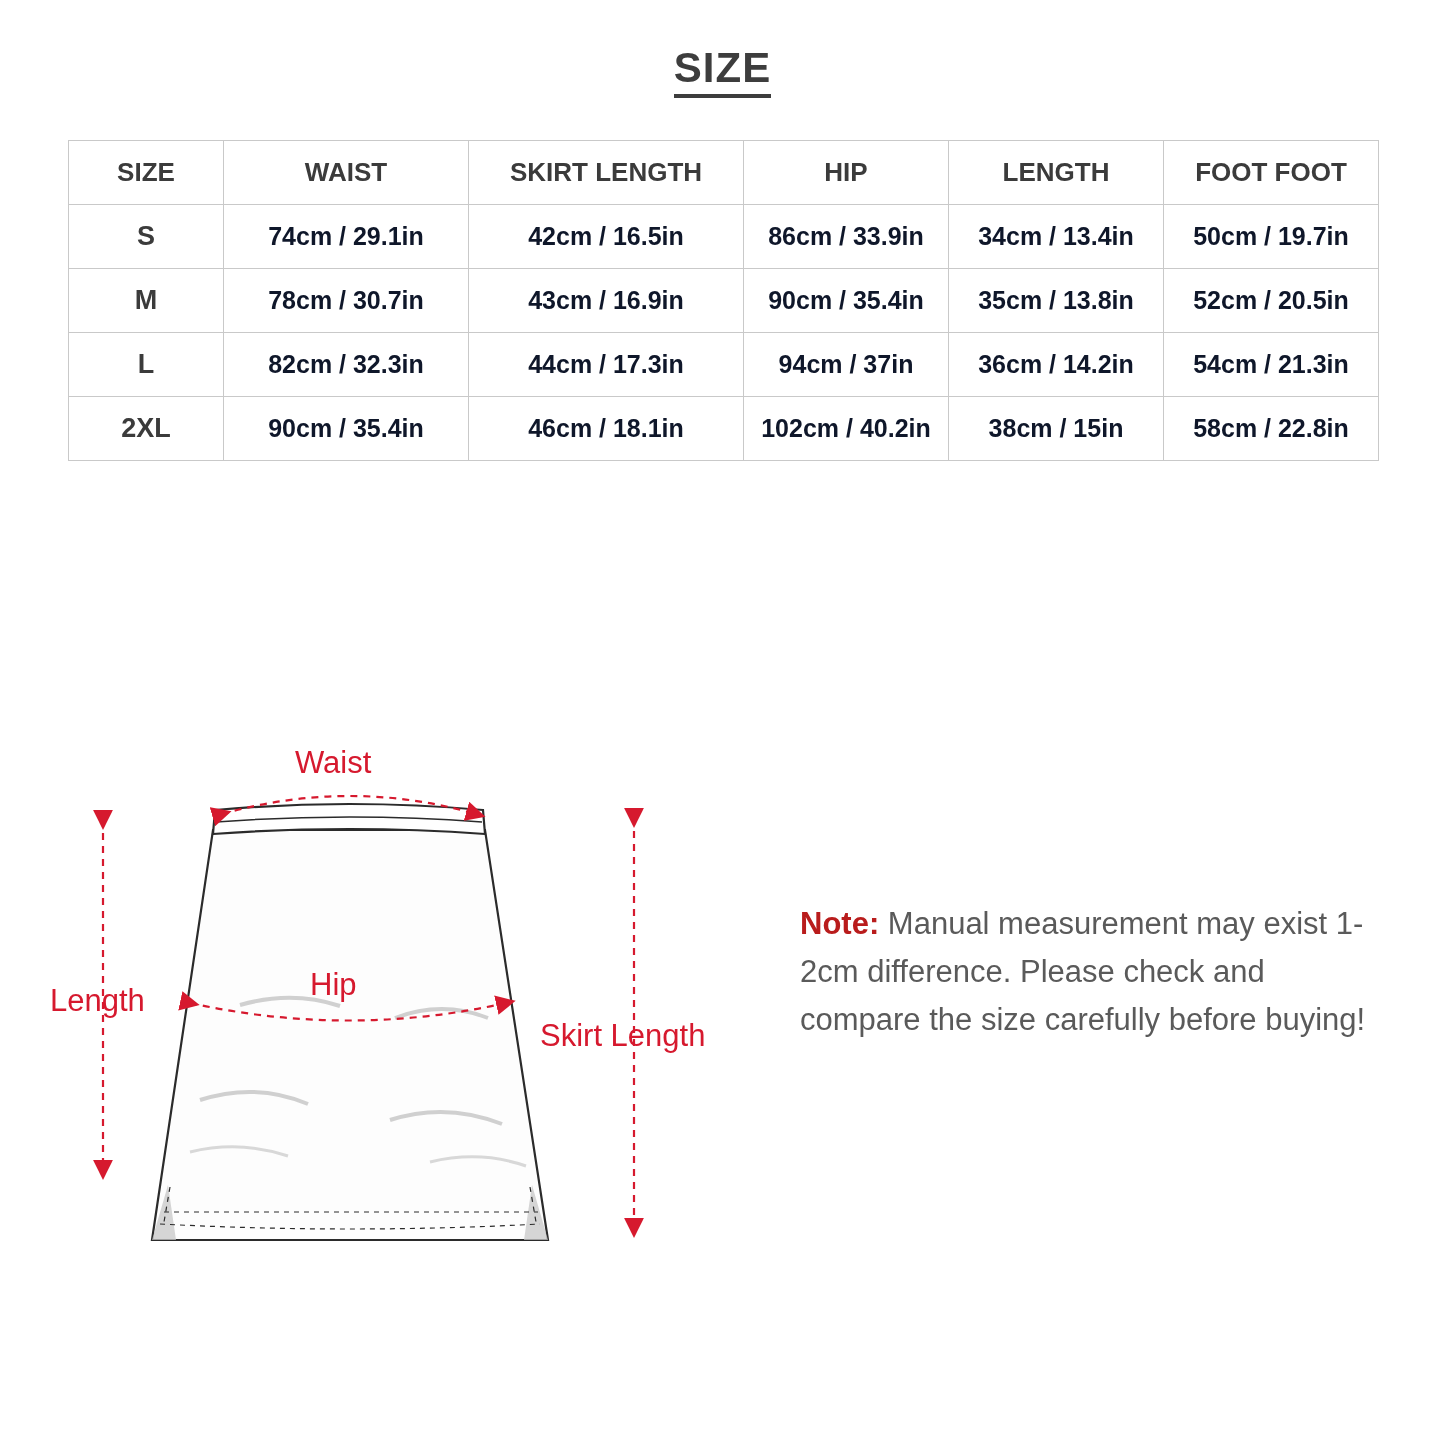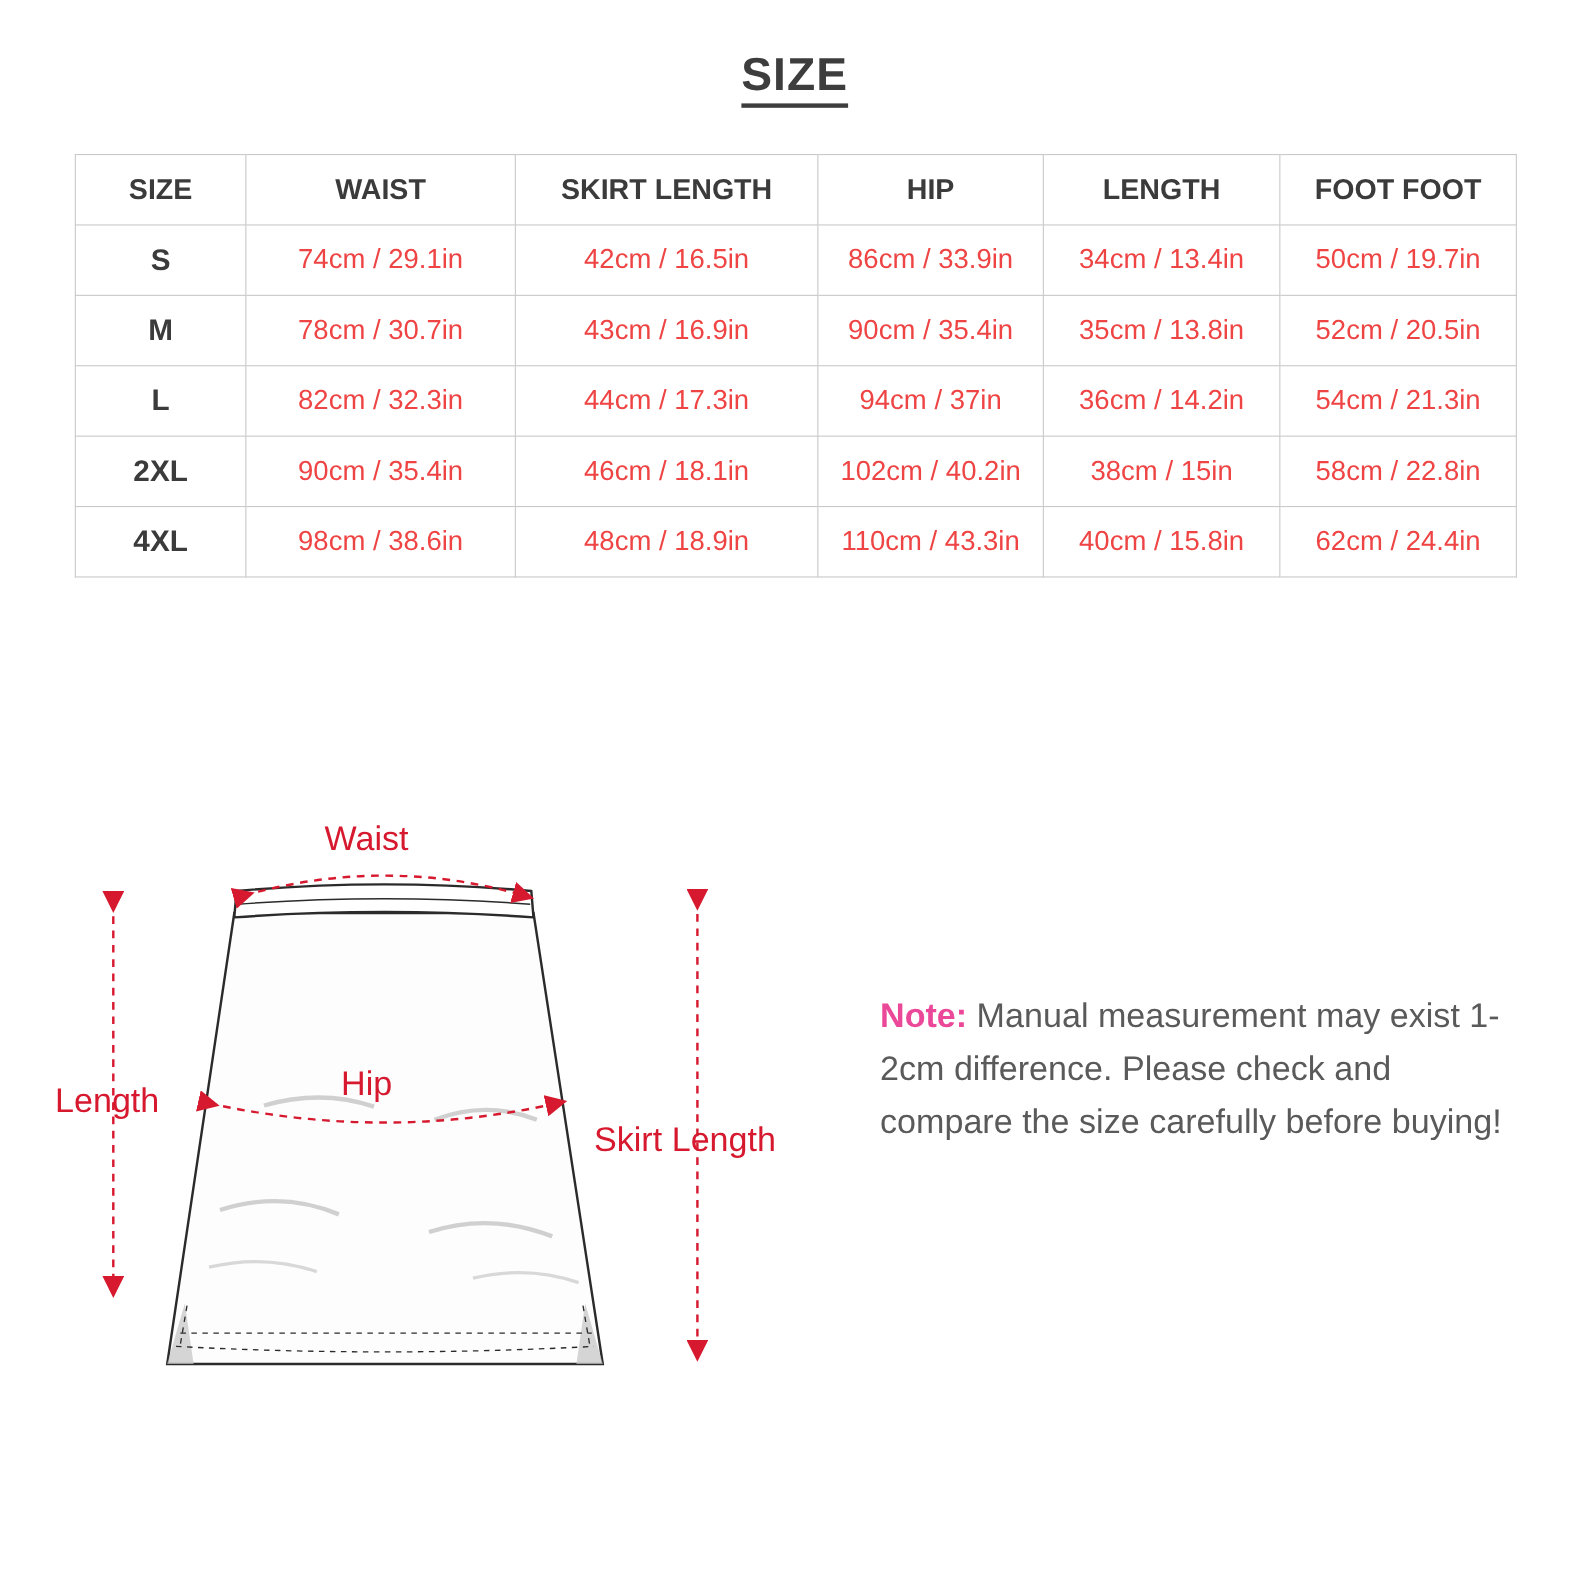--- a/index.html
+++ b/index.html
@@ -41,22 +41,22 @@
     width: 1310px;
     border-collapse: collapse;
     table-layout: fixed;
   }
   .size-table th, .size-table td {
     border: 1px solid #c9c9c9;
     height: 61px;
     text-align: center;
     vertical-align: middle;
     font-size: 25px;
-    color: #ef4444;
-    font-weight: normal;
+    color: #0f172a;
+    font-weight: bold;
   }
   .size-table thead th {
     font-weight: bold;
     font-size: 26px;
     color: #3b3b3b;
   }
   .size-table tbody td.size-cell {
     font-weight: bold;
     font-size: 27px;
     color: #3b3b3b;
@@ -82,21 +82,21 @@
     position: absolute;
     left: 800px;
     top: 900px;
     width: 570px;
     font-size: 31px;
     line-height: 1.55;
     color: #5a5a5a;
   }
   .note-block b {
     font-weight: bold;
-    color: #ec4899;
+    color: #b91c1c;
   }
 </style>
 </head>
 <body>
 
 <div class="page-title">
   <span class="u">SIZE</span>
 </div>
 
 <table class="size-table">
@@ -144,28 +144,20 @@
       <td>54cm / 21.3in</td>
     </tr>
     <tr>
       <td class="size-cell">2XL</td>
       <td>90cm / 35.4in</td>
       <td>46cm / 18.1in</td>
       <td>102cm / 40.2in</td>
       <td>38cm / 15in</td>
       <td>58cm / 22.8in</td>
     </tr>
-    <tr>
-      <td class="size-cell">4XL</td>
-      <td>98cm / 38.6in</td>
-      <td>48cm / 18.9in</td>
-      <td>110cm / 43.3in</td>
-      <td>40cm / 15.8in</td>
-      <td>62cm / 24.4in</td>
-    </tr>
   </tbody>
 </table>
 
 <div class="diagram">
   <svg width="720" height="600" viewBox="0 0 720 600" xmlns="http://www.w3.org/2000/svg">
     <defs>
       <marker id="arrHead" markerWidth="9" markerHeight="9" refX="4.5" refY="4.5" orient="auto">
         <path d="M0,0 L9,4.5 L0,9 z" fill="#d6192e"></path>
       </marker>
     </defs>

